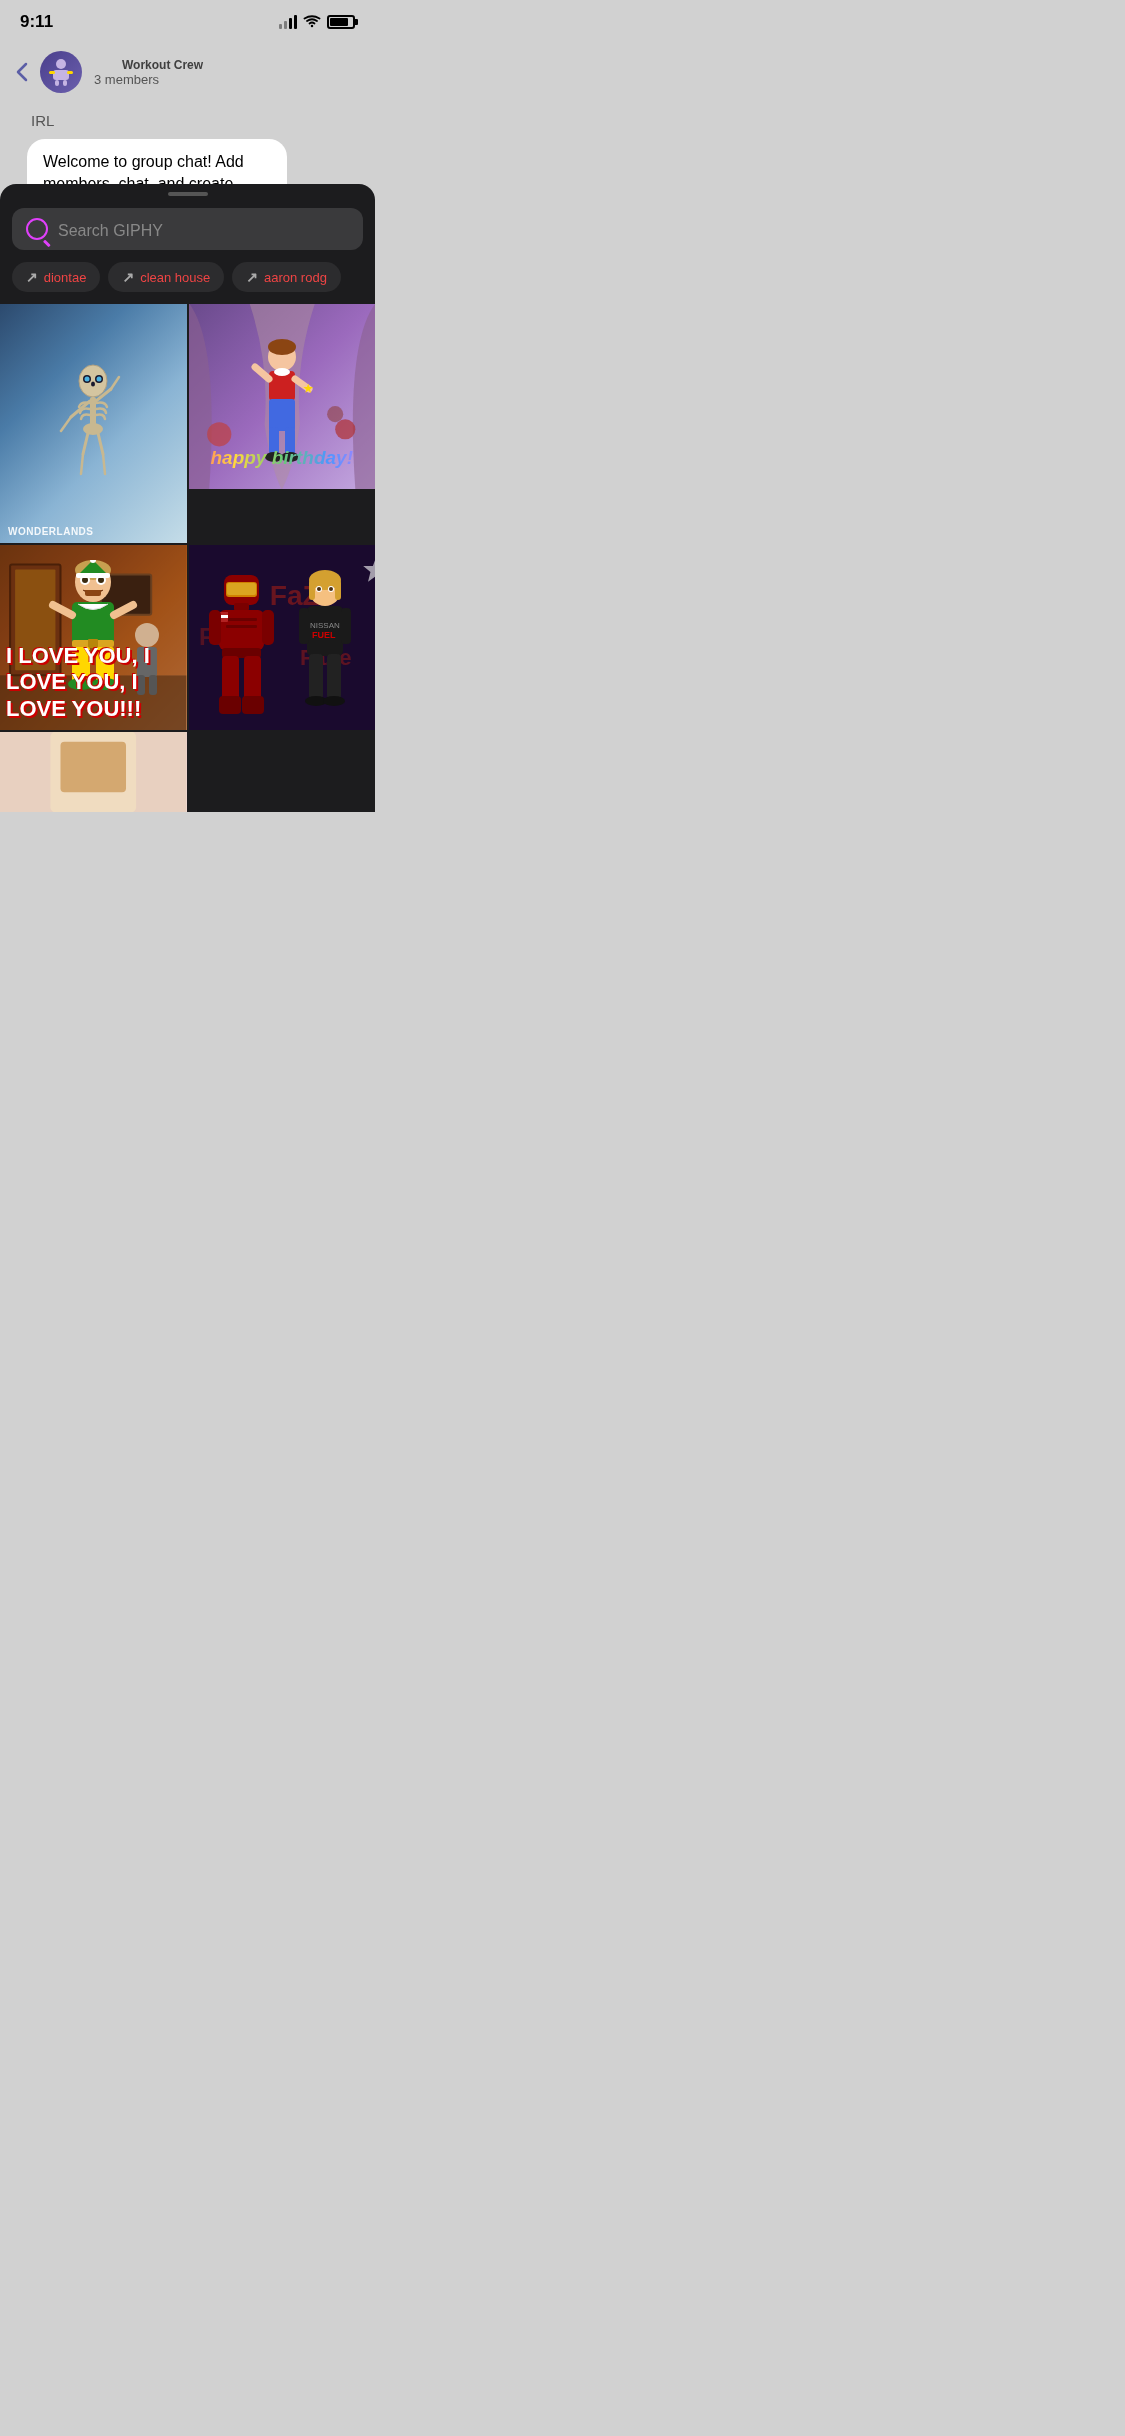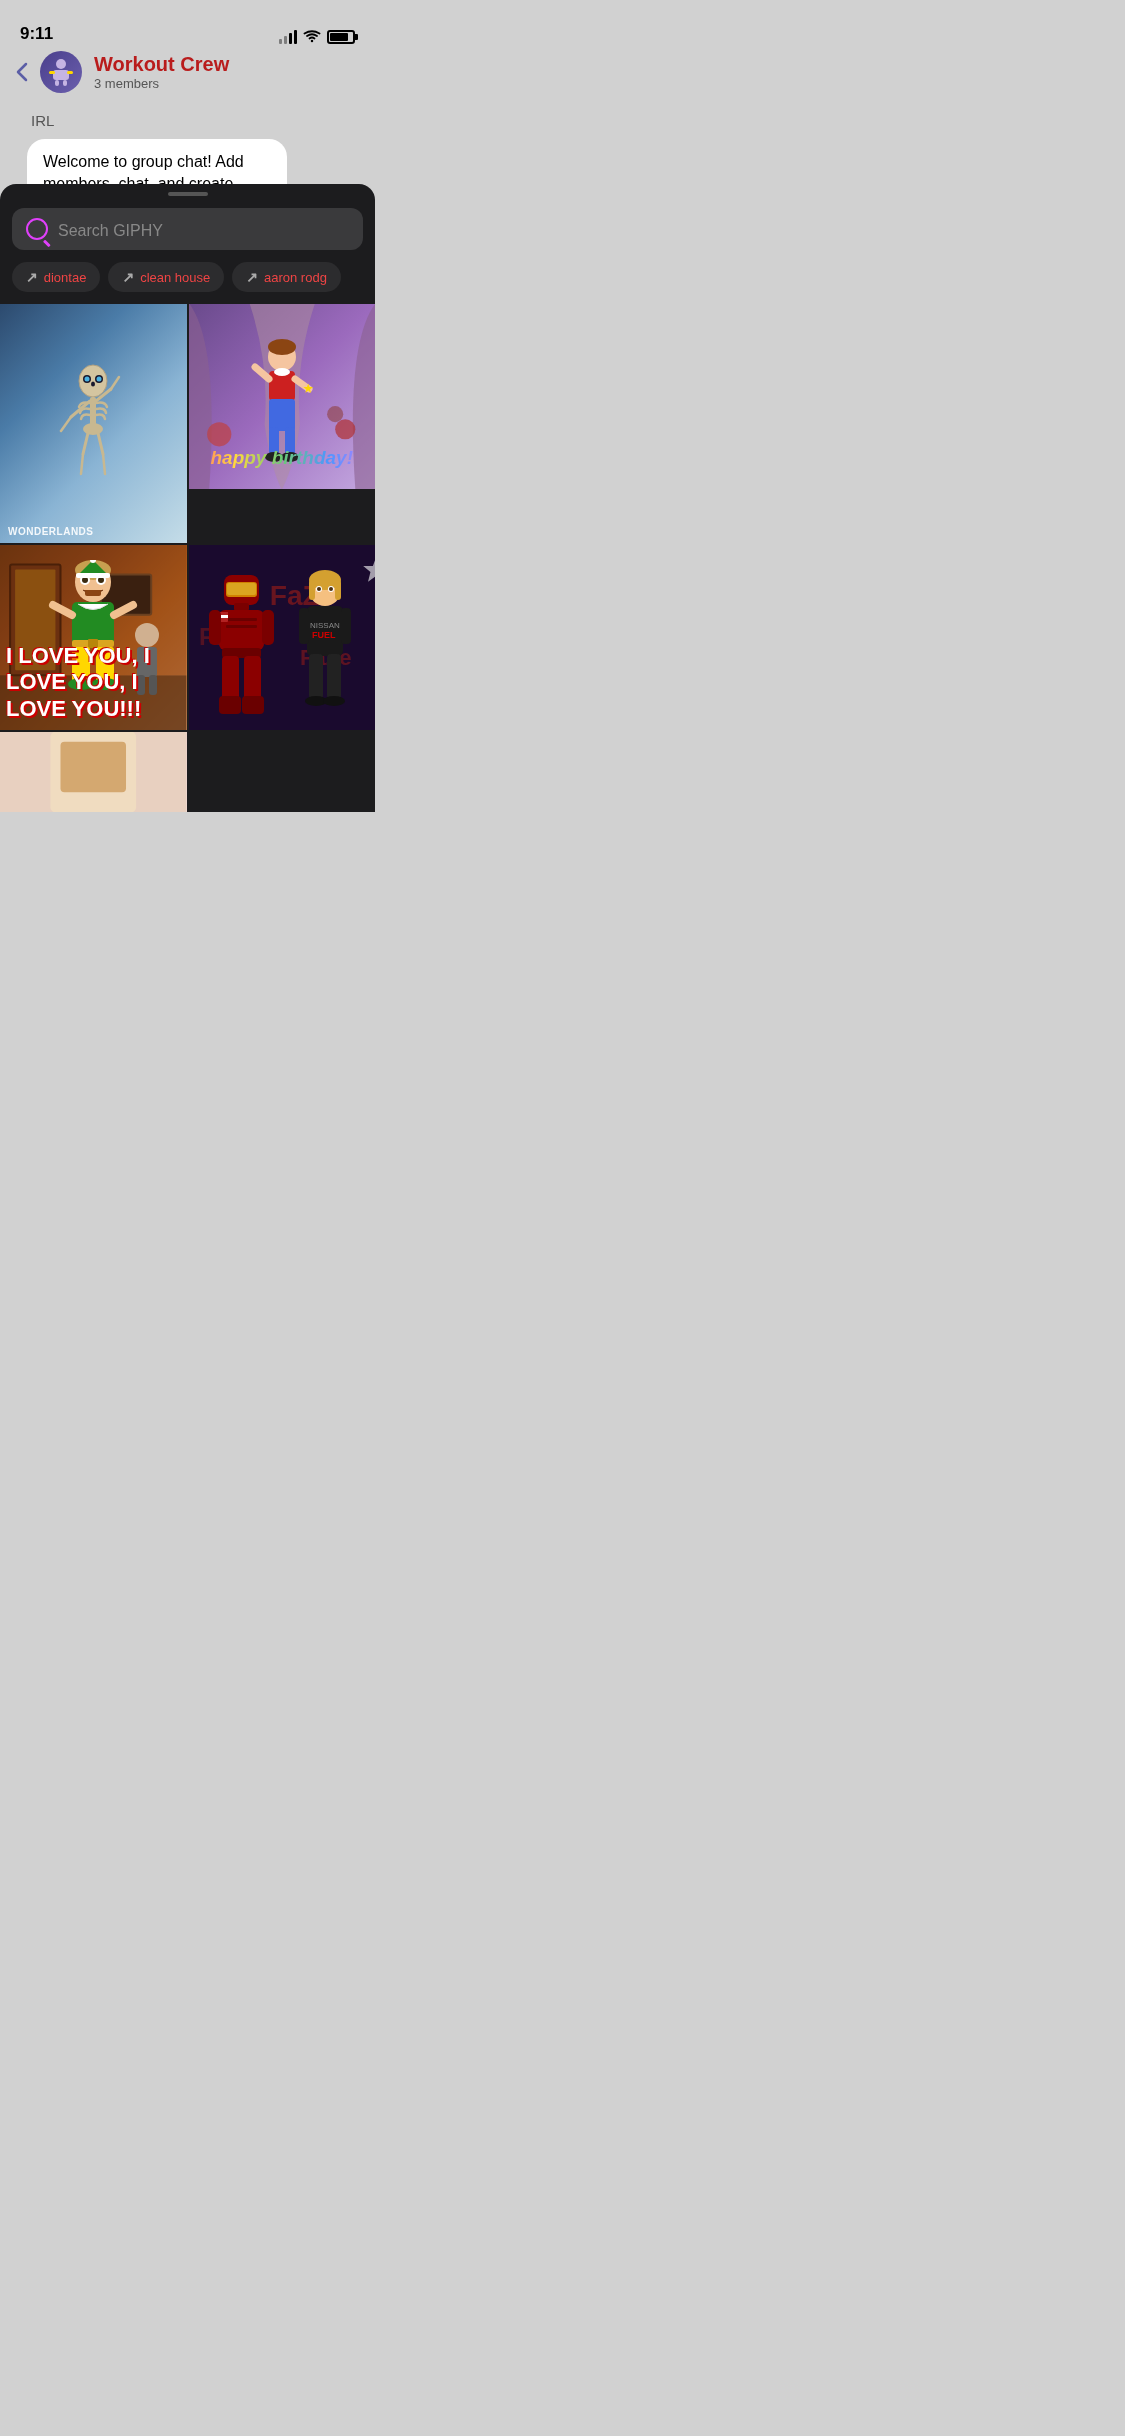--- a/index.html
+++ b/index.html
@@ -12,21 +12,21 @@
       font-family: -apple-system, BlinkMacSystemFont, 'Helvetica Neue', sans-serif;
       overflow: hidden;
       position: relative;
     }
 
     
     .status-bar {
       background: #d1d1d1;
       height: 44px;
       display: flex;
-      align-items: flex-end;
+      align-items: center;
       justify-content: space-between;
       padding: 0 20px;
     }
     .status-time {
       font-size: 17px;
       font-weight: 600;
       color: #000;
     }
     .status-icons {
       display: flex;
@@ -104,23 +104,24 @@
       height: 100%;
       background: linear-gradient(135deg, #4a3f8c 0%, #6b5fad 100%);
       display: flex;
       align-items: center;
       justify-content: center;
     }
     .header-info {
       flex: 1;
     }
     .group-name {
-      font-size: 20px;
+      font-size: 12px;
       font-weight: 600;
-      color: #b91c1c;
+      color: #404040;
+      margin-left: 28px;
     }
     .group-members {
       font-size: 13px;
       color: #555;
     }
 
     
     .chat-area {
       background: #d1d1d1;
       padding: 12px 27px;

